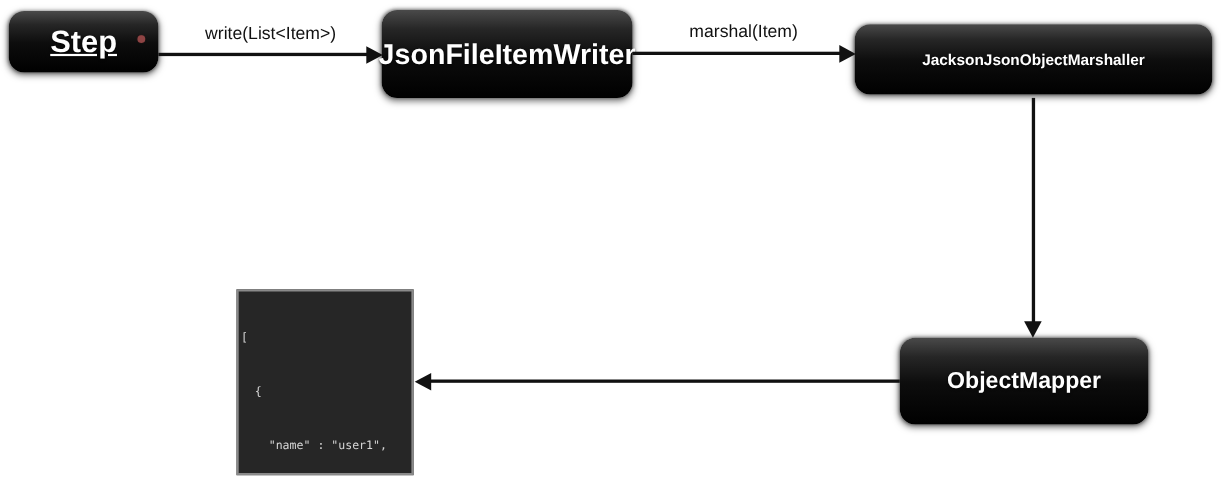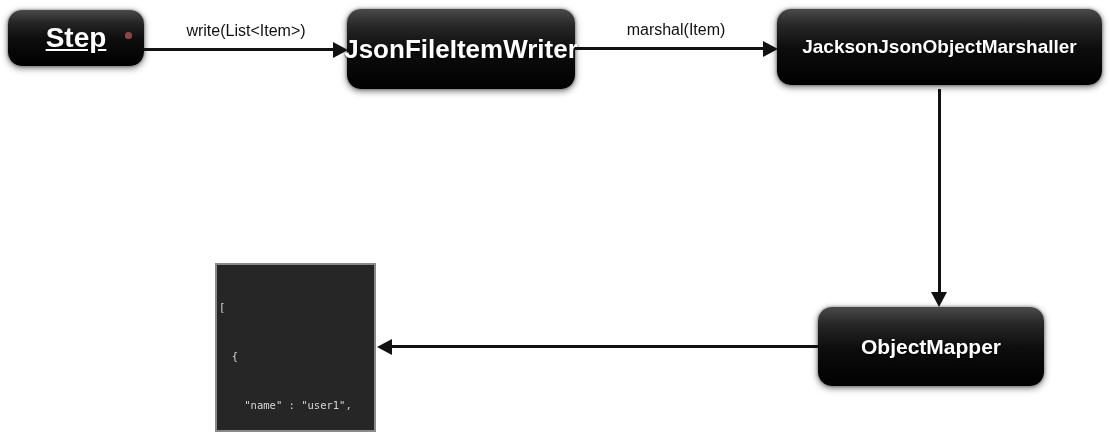--- a/index.html
+++ b/index.html
@@ -13,21 +13,21 @@
     background:linear-gradient(180deg,#4a4a4a 0%,#262626 22%,#0d0d0d 52%,#000 100%);
     border-radius:14px;
     box-shadow:0 2px 7px rgba(0,0,0,.55), 0 0 3px rgba(0,0,0,.4);
     display:flex;align-items:center;justify-content:center;
     color:#fff;font-weight:bold;
     text-shadow:0 1px 2px rgba(0,0,0,.8);
   }
   .node .lbl{pointer-events:none;}
   #node-step{left:8px;top:10px;width:136px;height:56px;font-size:28px;text-decoration:underline;}
   #node-writer{left:347px;top:9px;width:228px;height:80px;font-size:26px;}
-  #node-marshaller{left:777px;top:9px;width:325px;height:76px;font-size:19px;}
+  #node-marshaller{left:777px;top:22px;width:325px;height:64px;font-size:14px;}
   #node-mapper{left:818px;top:307px;width:226px;height:79px;font-size:21px;}
   .dot{
     position:absolute;right:12px;top:22px;width:7px;height:7px;border-radius:50%;
     background:#8e4444;box-shadow:0 0 1px #5a2a2a;
   }
   
   .line-h{position:absolute;height:3px;background:#111;}
   .line-v{position:absolute;width:3px;background:#111;}
   .head{position:absolute;width:0;height:0;}
   .head.right{border-top:8px solid transparent;border-bottom:8px solid transparent;border-left:15px solid #111;}

